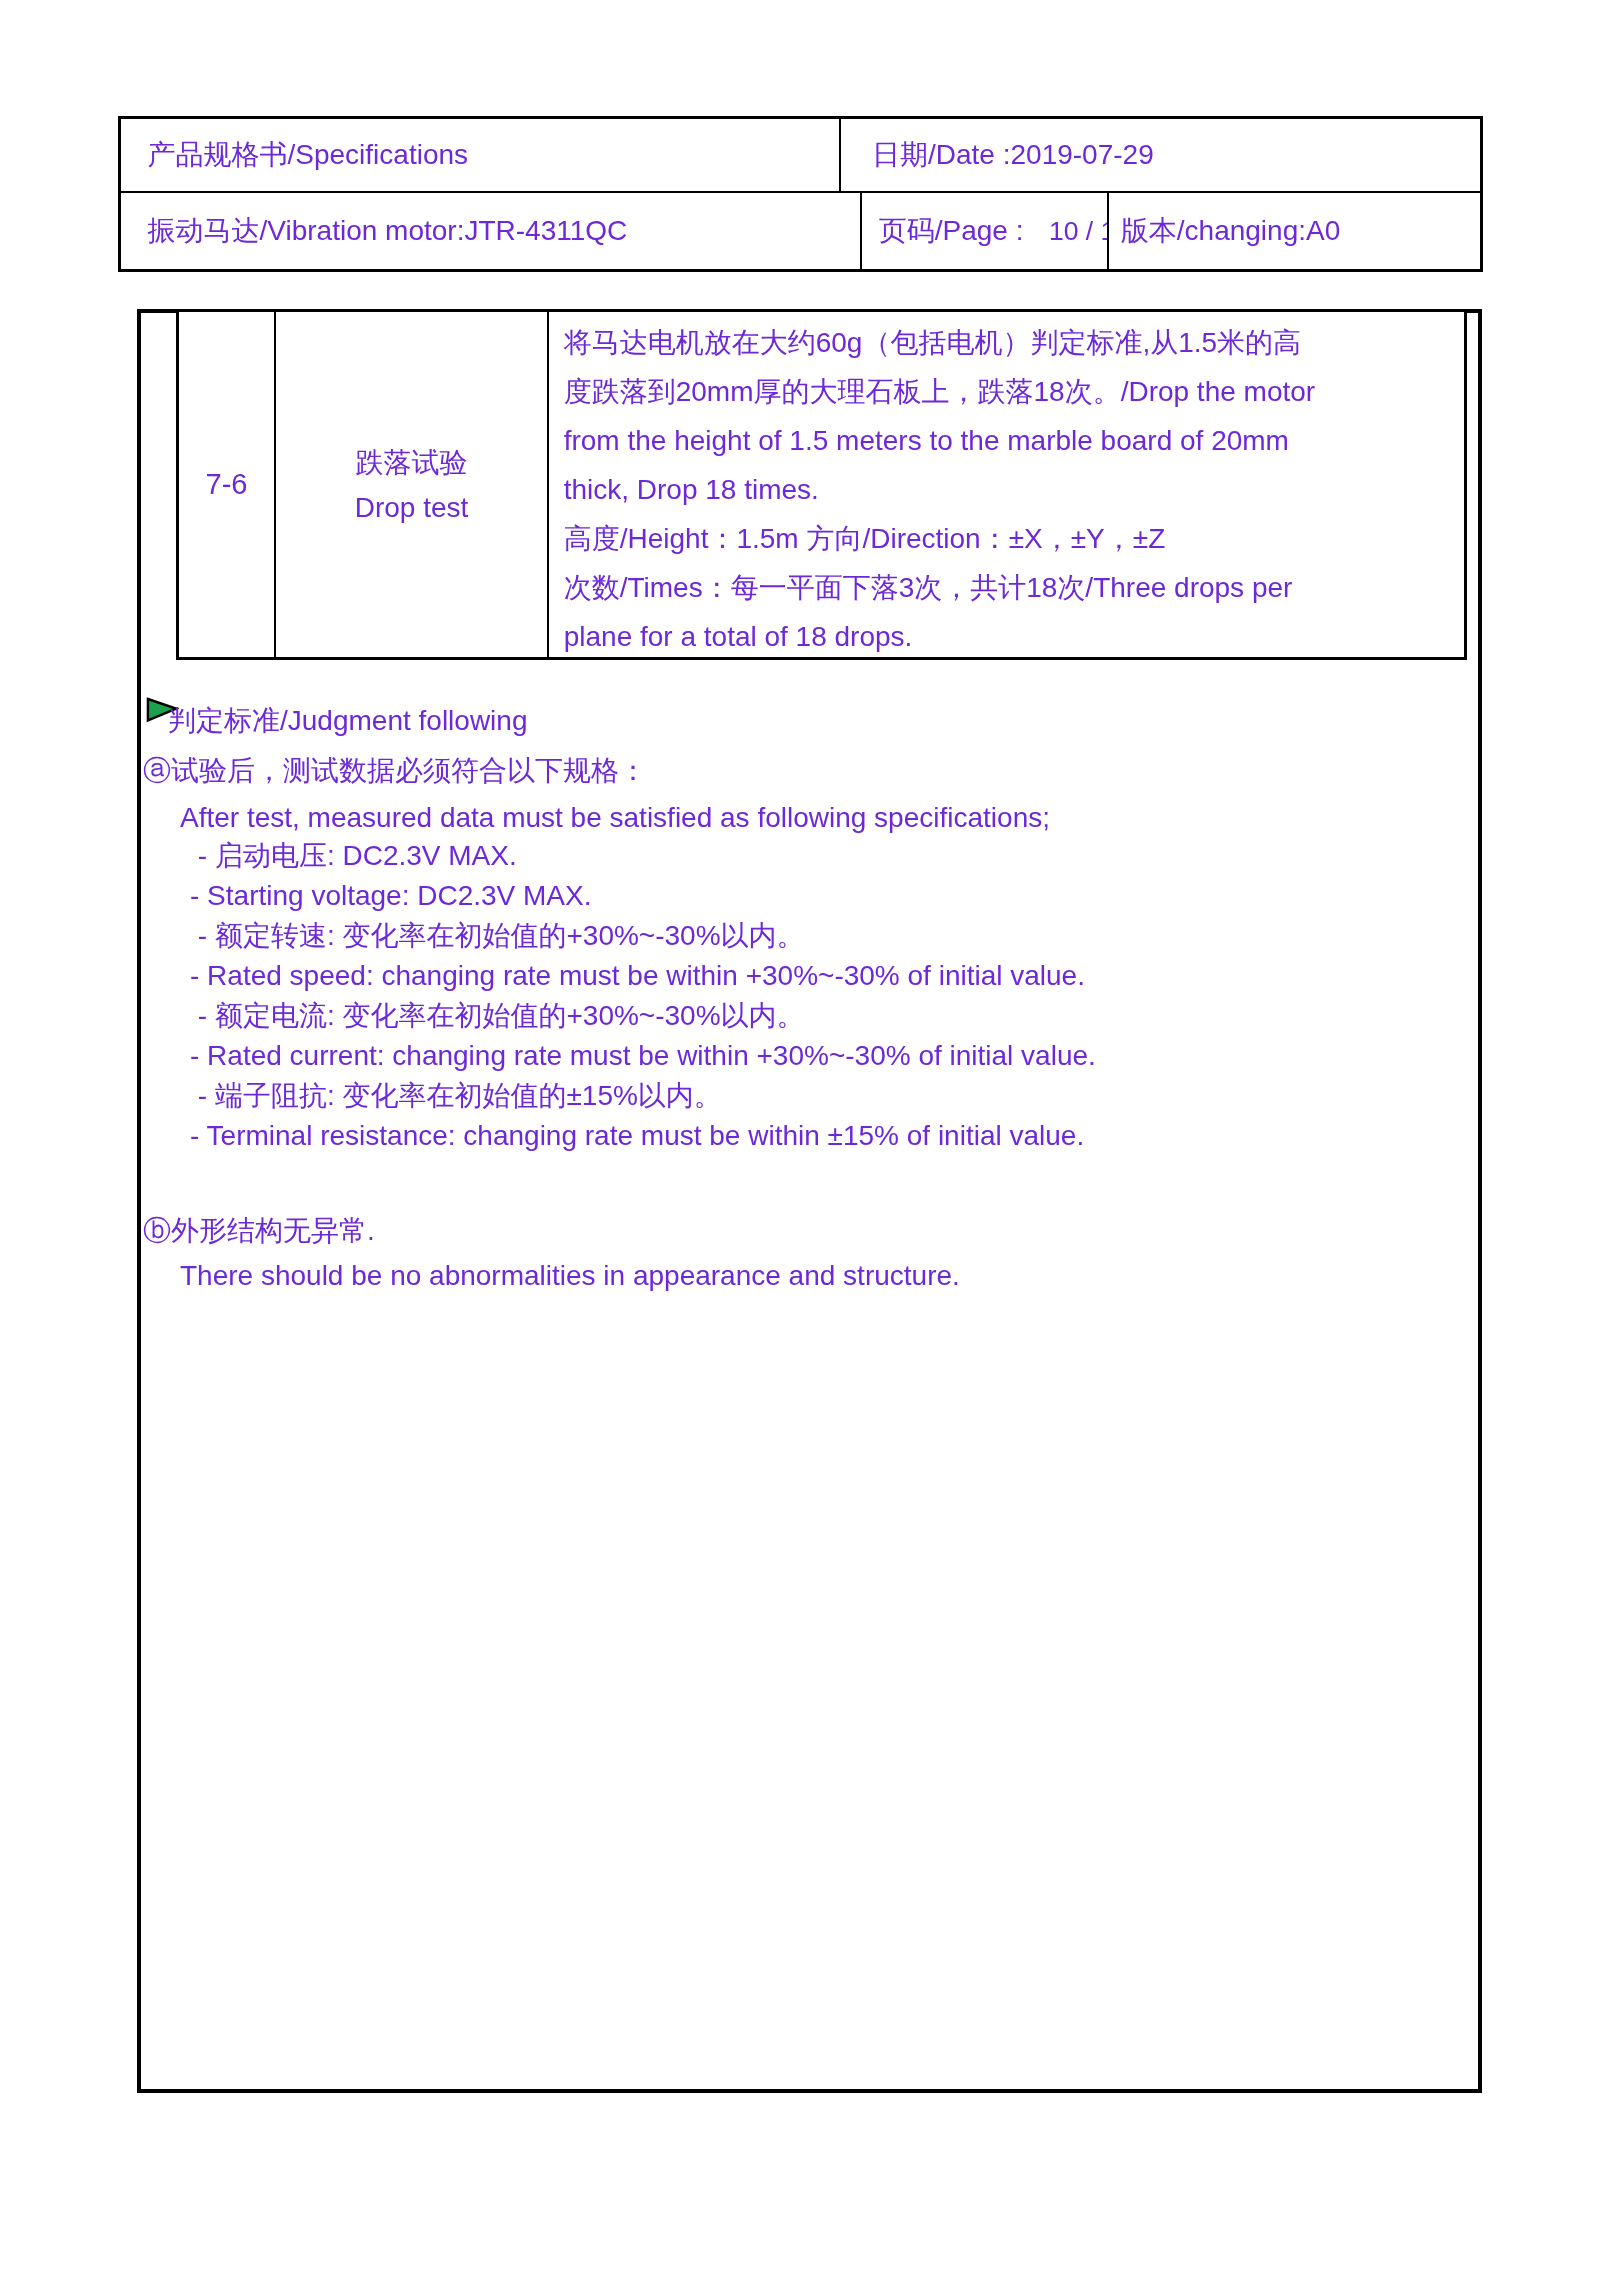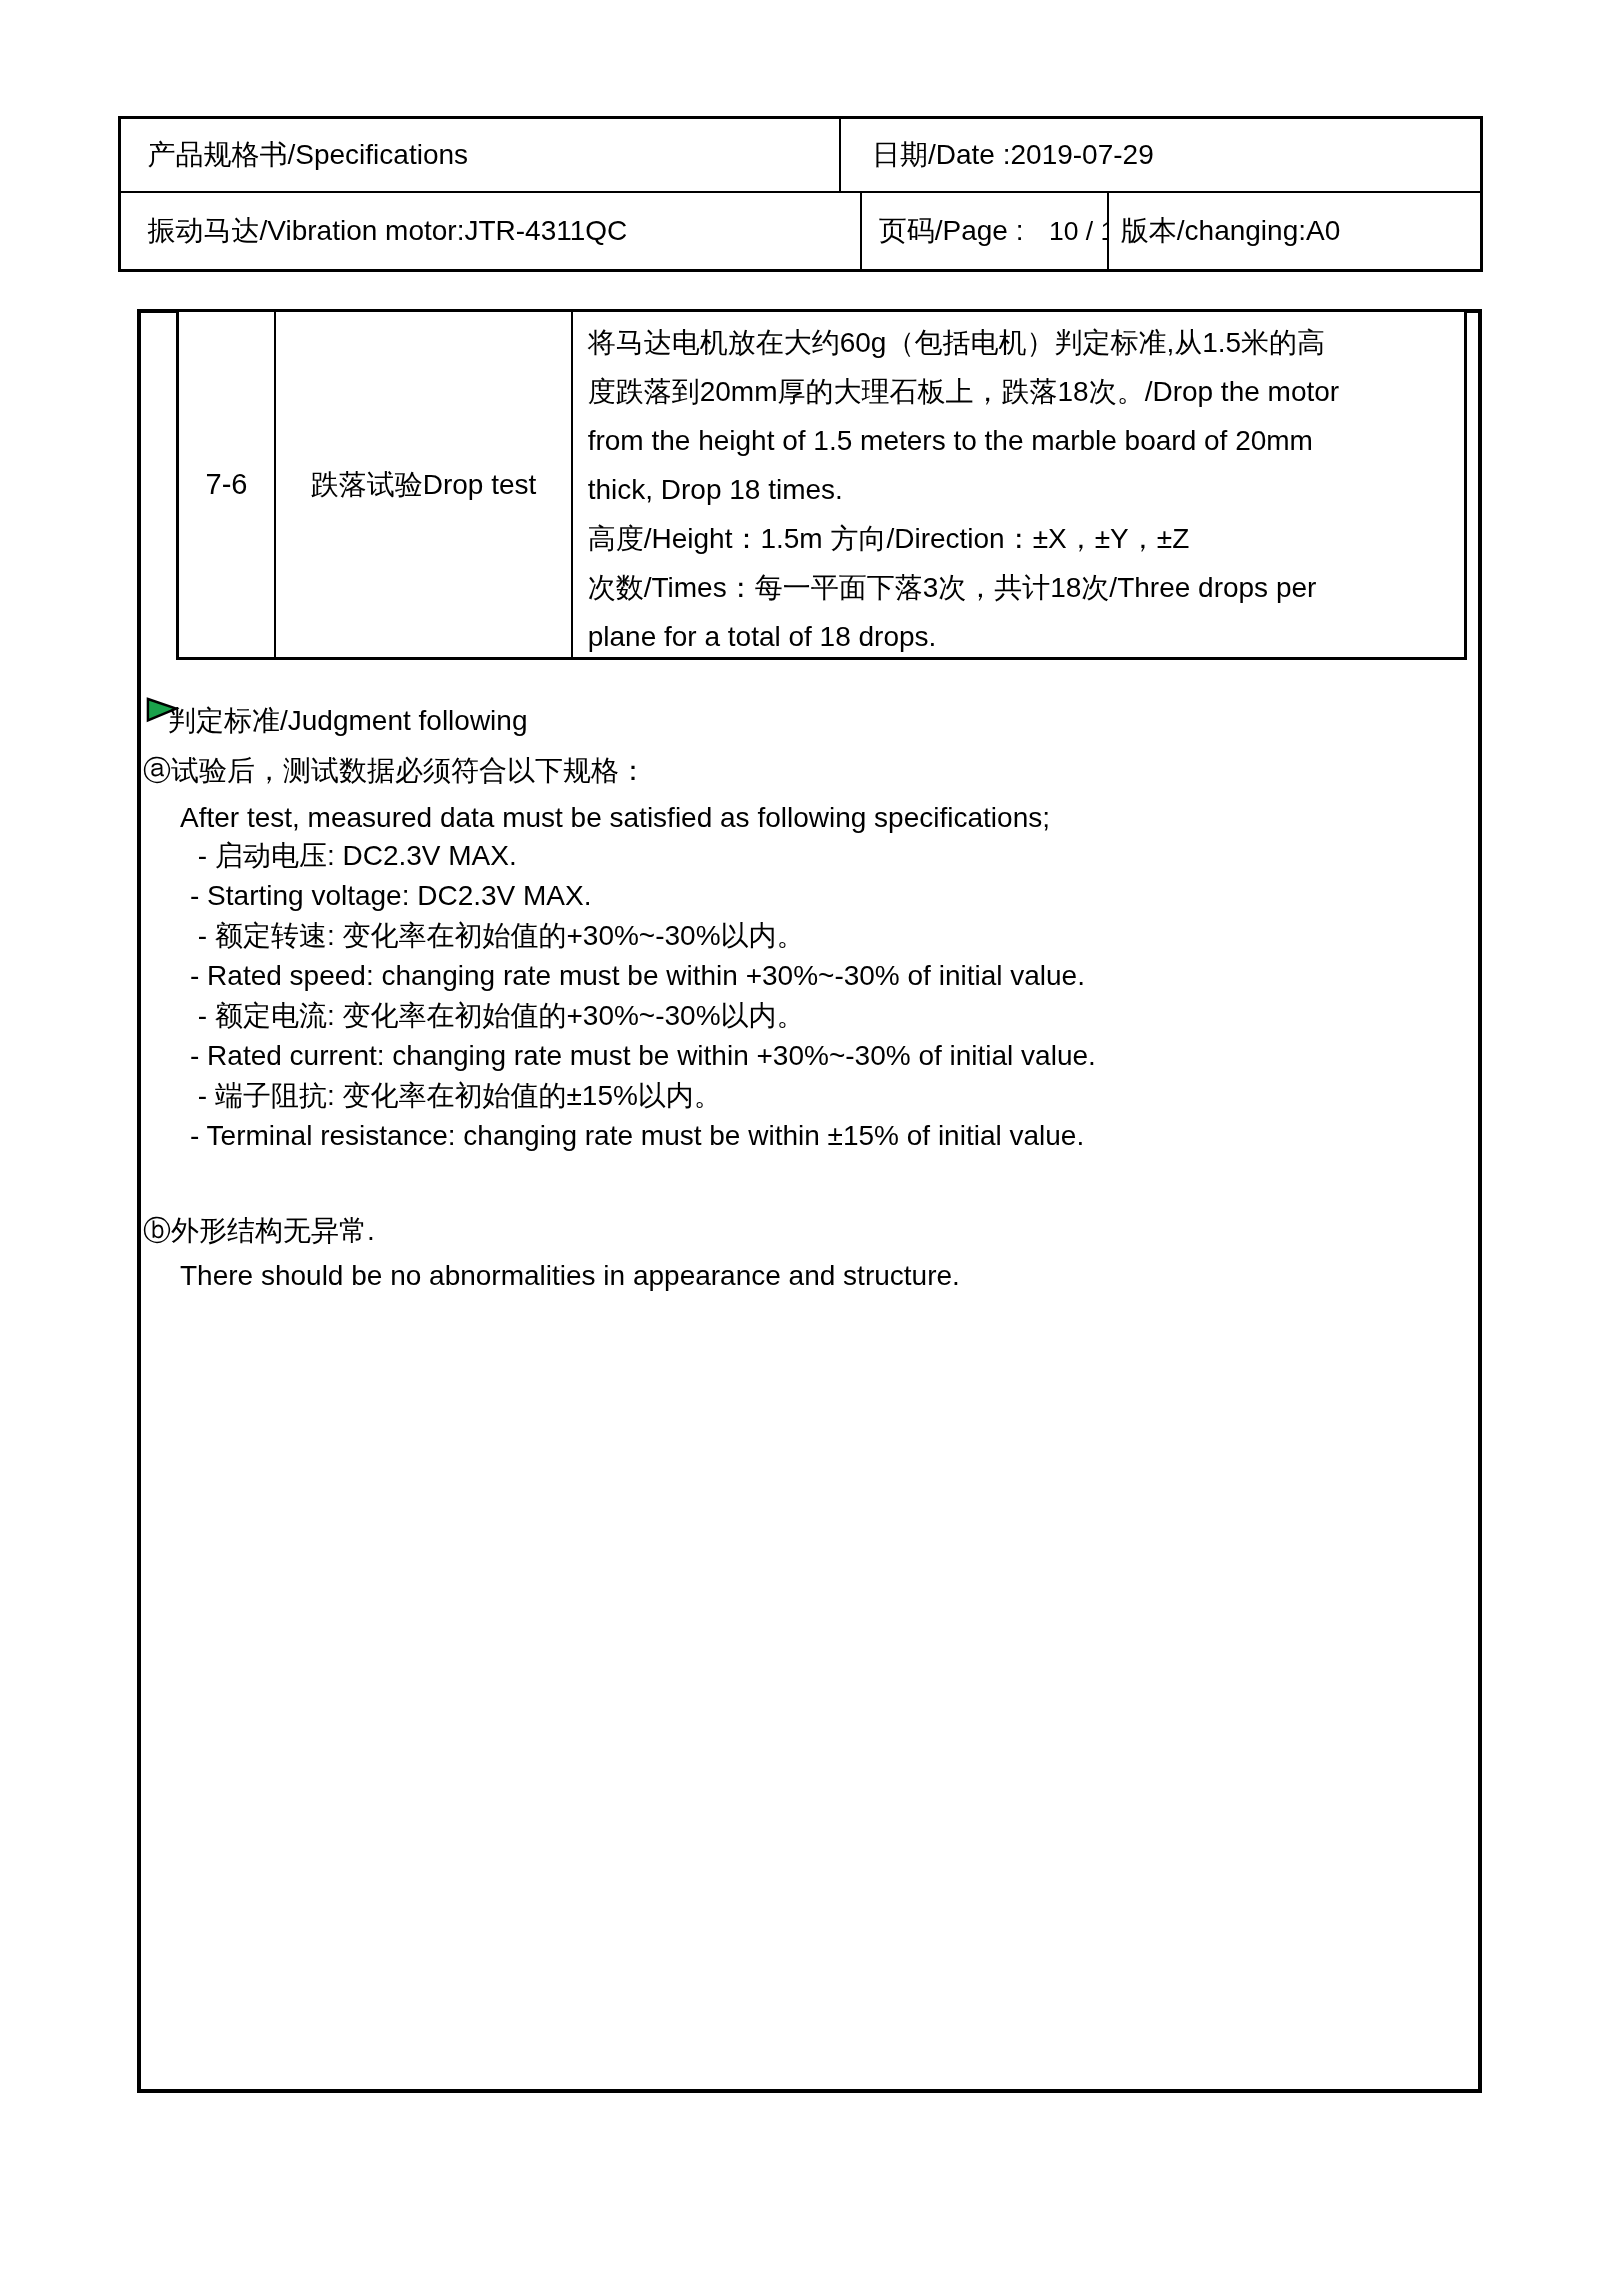--- a/index.html
+++ b/index.html
@@ -6,21 +6,21 @@
     margin: 0;
     padding: 0;
     background: #ffffff;
   }
   .page {
     position: relative;
     width: 1621px;
     height: 2293px;
     background: #ffffff;
     font-family: "Liberation Sans", "DejaVu Sans", sans-serif;
-    color: #000000;
+    color: #6d28d9;
     overflow: hidden;
   }
 
   
   .header-table {
     position: absolute;
     left: 118px;
     top: 116px;
     width: 1365px;
     height: 156px;
@@ -74,24 +74,24 @@
   .tt-col { box-sizing: border-box; }
   .tt-no {
     width: 97px;
     border-right: 2.9px solid #000;
     display: flex;
     align-items: center;
     justify-content: center;
     font-size: 29px;
   }
   .tt-name {
-    width: 297px;
+    width: 273px;
     border-right: 2.9px solid #000;
     display: flex;
-    flex-direction: row;
+    flex-direction: column;
     align-items: center;
     justify-content: center;
     font-size: 28px;
     line-height: 45px;
   }
   .tt-desc {
     flex: 1;
     padding: 5.9px 7.8px 0 14.7px;
     font-size: 28px;
     line-height: 49px;

